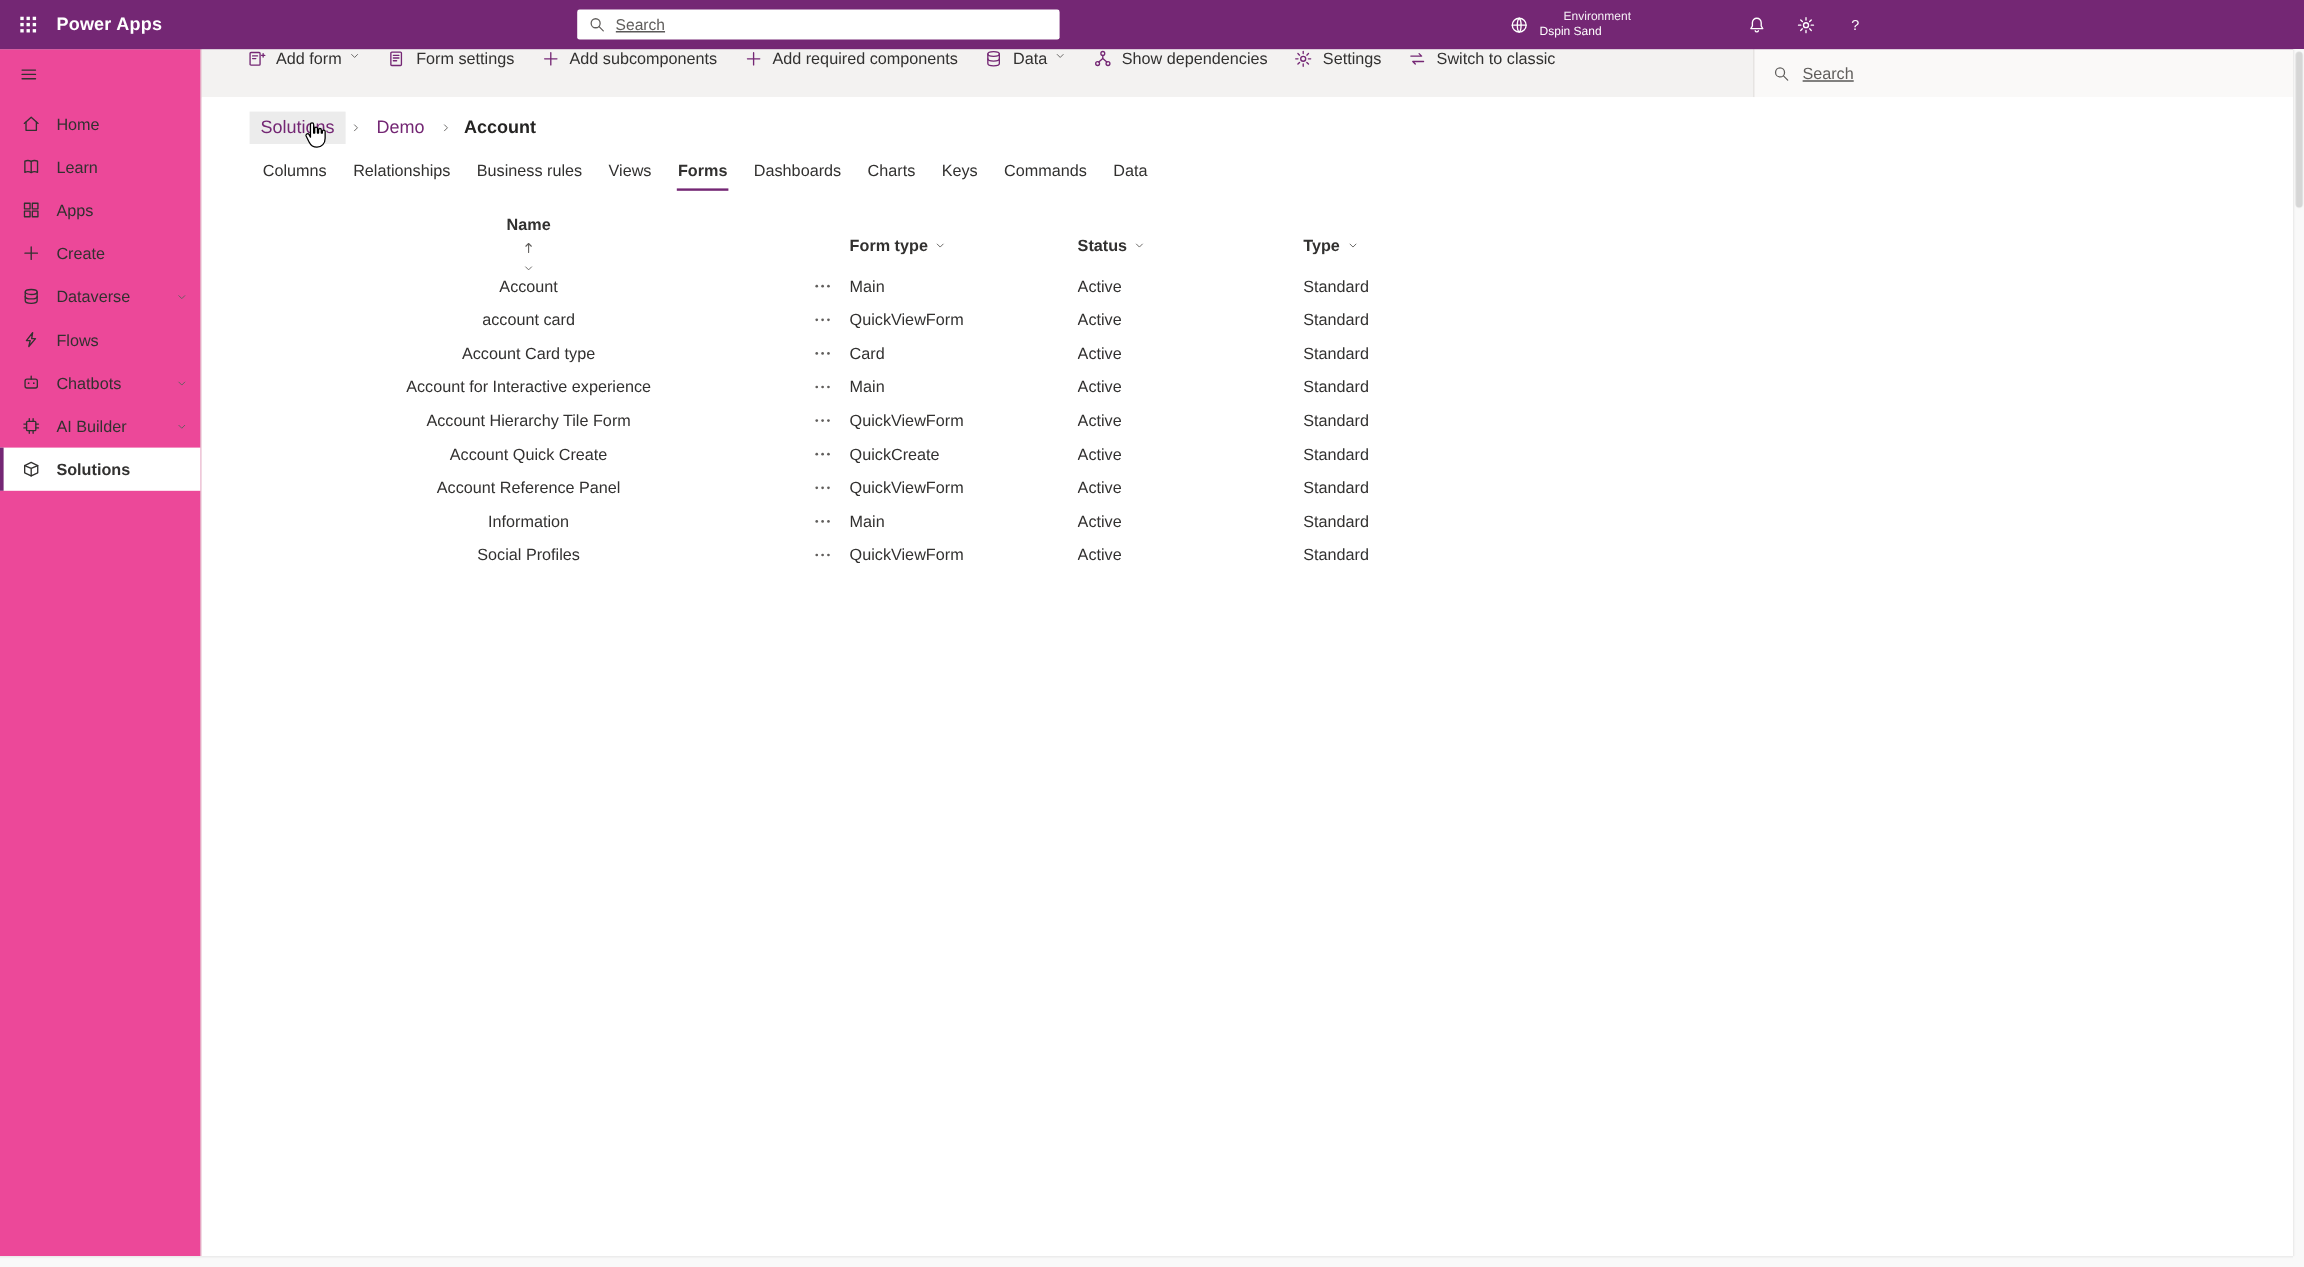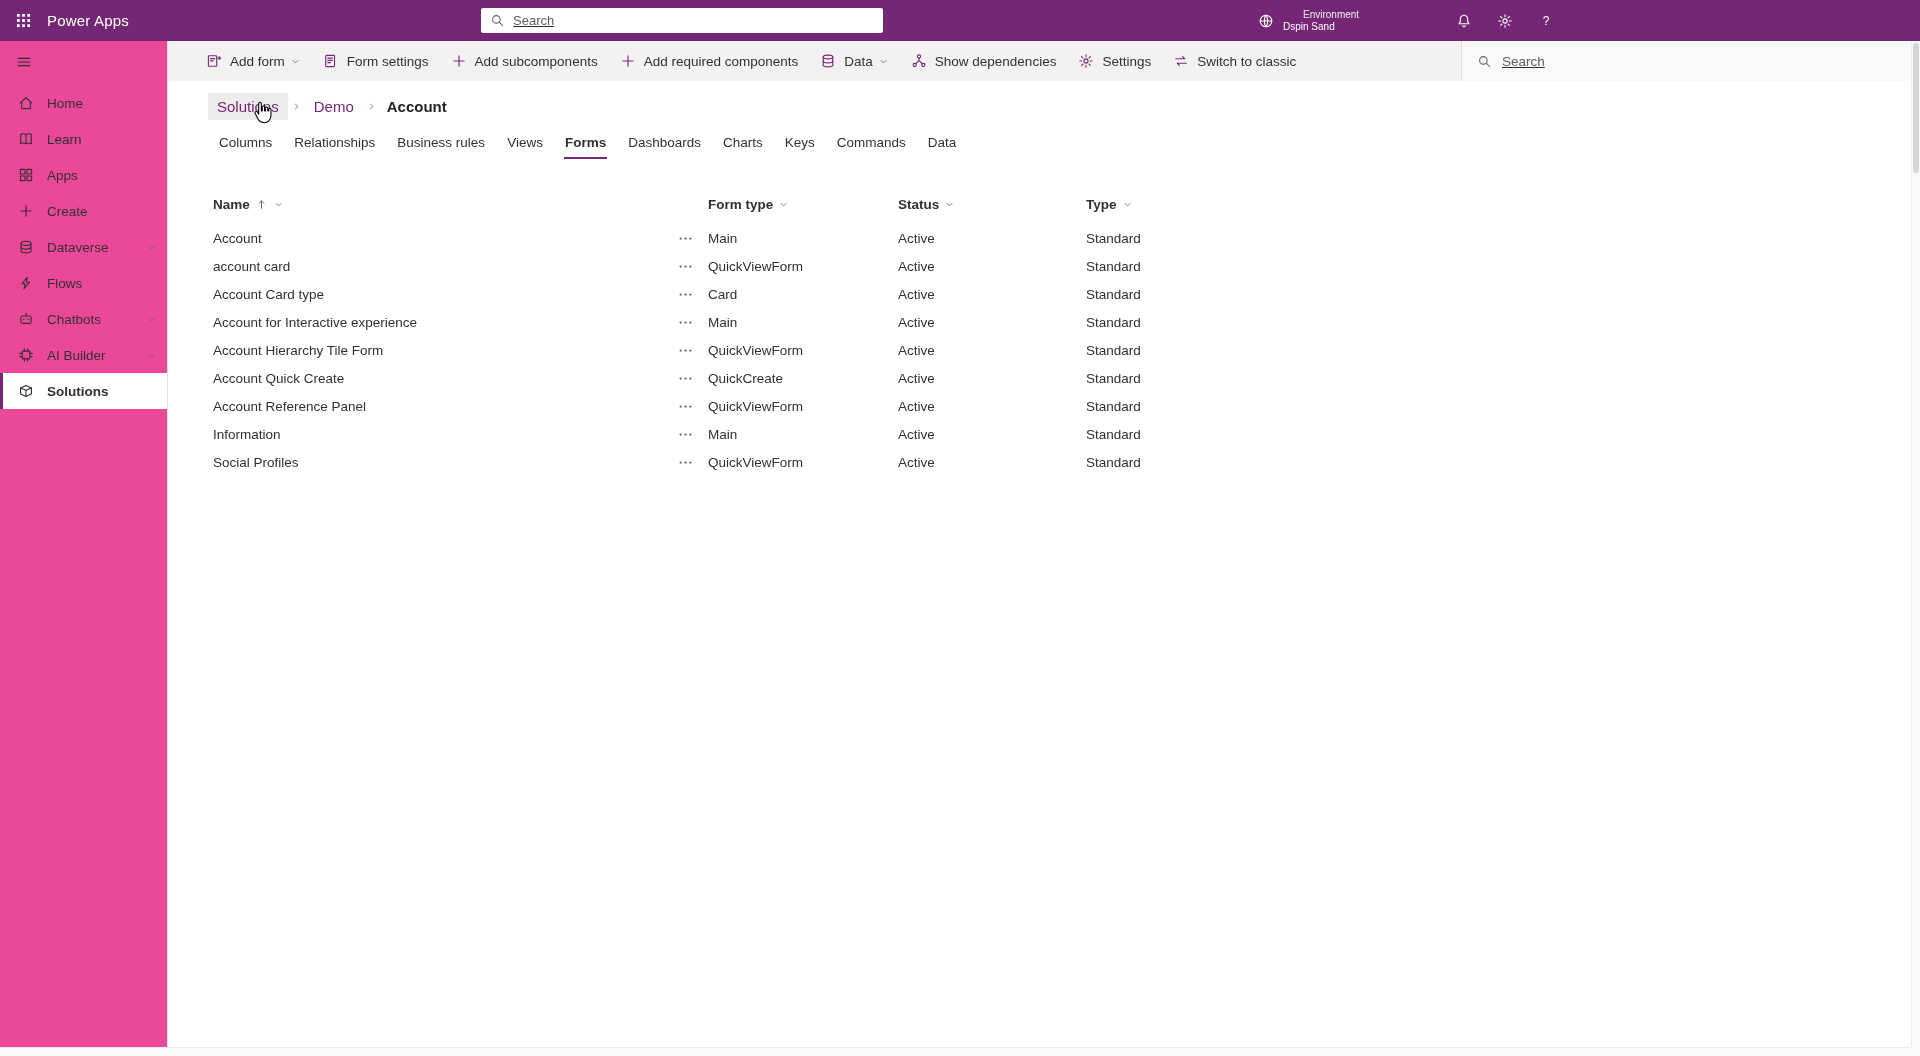--- a/index.html
+++ b/index.html
@@ -5,21 +5,21 @@
   * { box-sizing: border-box; margin: 0; padding: 0; }
   html, body { width: 1920px; height: 1056px; overflow: hidden; }
   body { font-family: "Liberation Sans", "DejaVu Sans", sans-serif; font-size: 14px; color: #323130; background: #fff; }
   button { font: inherit; background: none; border: none; cursor: pointer; color: inherit; text-align: left; }
   input { font: inherit; text-decoration: underline; }
   [data-icon] { display: inline-flex; align-items: center; justify-content: center; }
 
   
   .topbar { height: 41px; background: #742774; display: flex; align-items: center; position: relative; color: #fff; }
   .waffle-btn { width: 47px; height: 41px; display: flex; align-items: center; justify-content: center; color: #fff; }
-  .app-name { font-size: 15px; font-weight: 400; letter-spacing: .2px; }
+  .app-name { font-size: 15px; font-weight: 700; letter-spacing: .2px; }
   .top-search { position: absolute; left: 481px; top: 8px; width: 402px; height: 25px; background: #fff; border-radius: 2px; display: flex; align-items: center; padding: 0 9px; color: #605e5c; }
   .top-search input { border: none; outline: none; flex: 1; font-size: 13px; color: #323130; background: transparent; margin-left: 8px; }
   .top-search input::placeholder { color: #605e5c; }
   .env-btn { position: absolute; left: 1248px; top: 0; height: 41px; display: flex; align-items: center; gap: 9px; padding: 0 10px; color: #fff; }
   .env-text { display: flex; flex-direction: column; line-height: 1.15; }
   .env-label { font-size: 10px; opacity: .92; margin-left: 20px; }
   .env-name { font-size: 10px; font-weight: 400; }
   .top-icons { position: absolute; left: 1443px; top: 0; height: 41px; display: flex; }
   .top-icon-btn { width: 41px; height: 41px; display: flex; align-items: center; justify-content: center; color: #fff; }
 
@@ -33,21 +33,21 @@
   .side-item .s-icon { color: #323130; width: 17px; }
   .side-item .s-label { flex: 0 1 auto; white-space: nowrap; }
   .side-item .s-chev { margin-left: auto; color: #605e5c; }
   .side-item.selected { background: #ffffff; font-weight: 700; }
   .side-item.selected::before { content: ""; position: absolute; left: 0; top: 0; bottom: 0; width: 3px; background: #742774; }
 
   
   .main { flex: 1; display: flex; flex-direction: column; min-width: 0; }
   .cmdbar { height: 40px; background: #f3f2f1; display: flex; align-items: stretch; flex: 0 0 auto; }
   .cmd-items { display: flex; align-items: stretch; padding-left: 27px; flex: 1; min-width: 0; }
-  .cmd-item { display: flex; align-items: center; gap: 8px; padding: 0 11px; font-size: 13.5px; color: #323130; white-space: nowrap; }
+  .cmd-item { display: flex; align-items: flex-start; gap: 8px; padding: 0 11px; font-size: 13.5px; color: #323130; white-space: nowrap; }
   .cmd-item .c-icon { color: #742774; }
   .cmd-item .c-chev { color: #605e5c; margin-left: -3px; }
   .cmd-search { width: 459px; flex: 0 0 auto; display: flex; align-items: center; gap: 10px; padding: 0 15px; background: #faf9f8; border-left: 1px solid #e1dfdd; color: #605e5c; }
   .cmd-search input { border: none; outline: none; background: transparent; flex: 1; font-size: 13.5px; color: #323130; }
   .cmd-search input::placeholder { color: #605e5c; }
 
   .content { flex: 1; background: #fff; padding: 12px 0 0 40px; position: relative; overflow: hidden; }
 
   
   .breadcrumb { display: flex; align-items: center; font-size: 15px; }
@@ -63,21 +63,21 @@
   .tab.active::after { content: ""; position: absolute; left: 10px; right: 10px; bottom: 0; height: 2px; background: #742774; }
 
   
   .table { margin-top: 30px; }
   .trow { display: grid; grid-template-columns: 468px 32px 190px 188px 220px; align-items: center; height: 28px; }
   .trow.thead { height: 30px; margin-bottom: 5px; }
   .cell { font-size: 13.5px; color: #323130; padding-right: 8px; display: flex; align-items: center; overflow: hidden; white-space: nowrap; }
   .thead .cell { font-weight: 700; gap: 5px; }
   .thead .sort-icon { color: #605e5c; }
   .thead .chev { color: #605e5c; }
-  .name-cell { padding-left: 5px; }
+  .name-cell { padding-left: 5px; flex-direction: column; }
   .rowname { color: #323130; }
   .more { color: #605e5c; display: flex; align-items: center; padding: 2px; }
 
   
   .mouse-cursor { position: absolute; left: 84px; top: 20px; pointer-events: none; }
 
   
   .v-scroll { position: fixed; top: 41px; right: 0; width: 9px; bottom: 9px; background: #f9f9f9; border-left: 1px solid #ececec; }
   .v-thumb { position: absolute; top: 2px; left: 1px; right: 1px; height: 130px; background: #d6d6d6; border-radius: 4px; }
   .h-scroll { position: fixed; left: 0; bottom: 0; height: 9px; right: 9px; background: #f9f9f9; border-top: 1px solid #ececec; }

